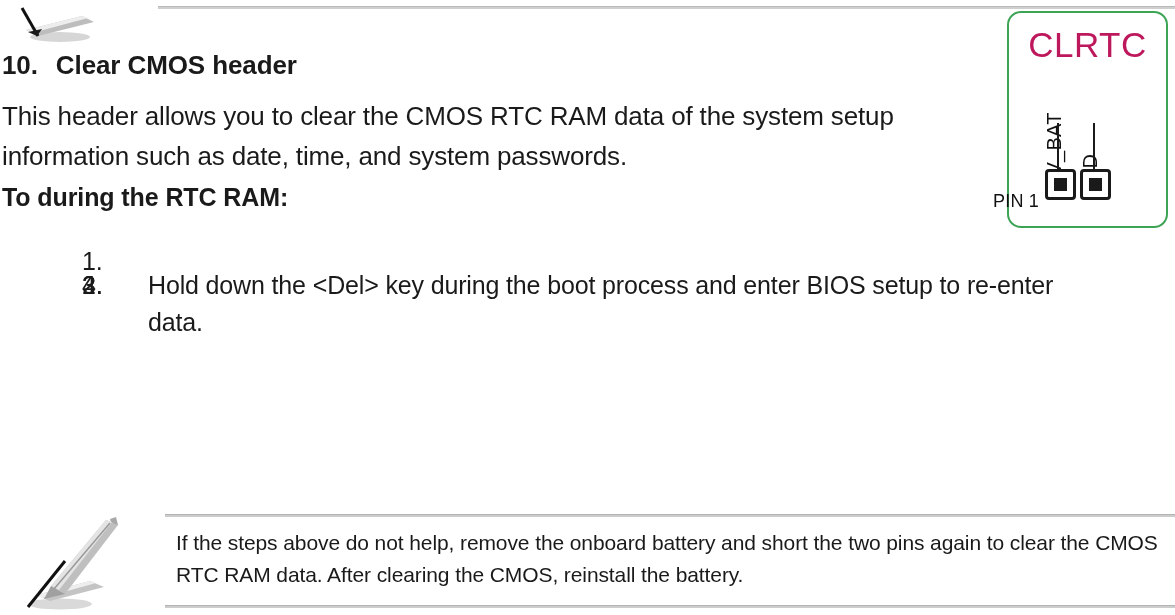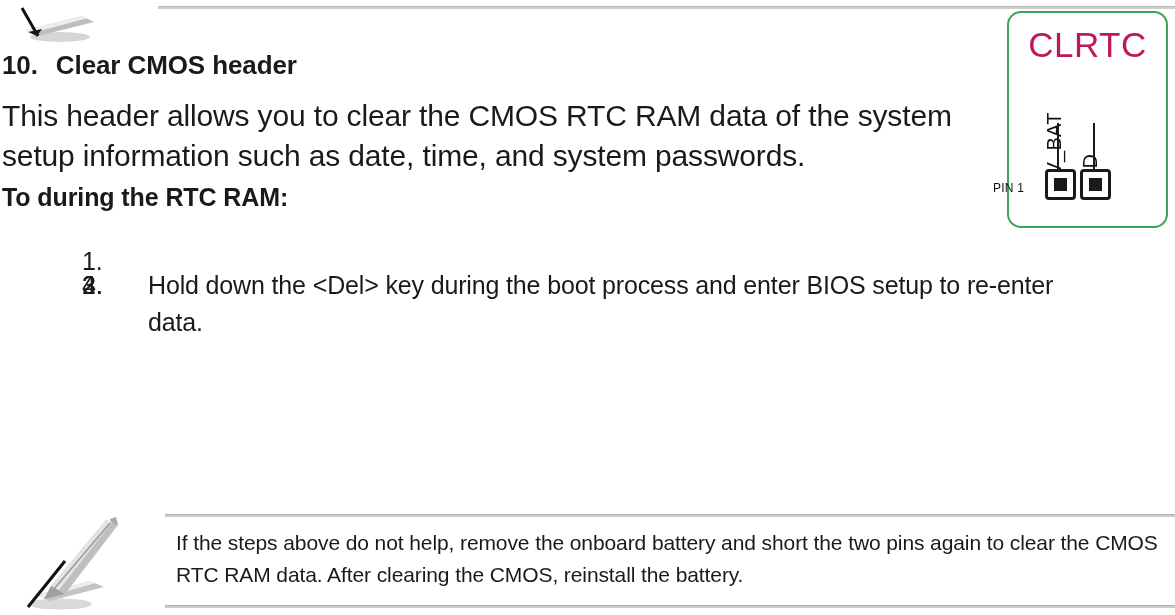--- a/index.html
+++ b/index.html
@@ -47,21 +47,21 @@
     letter-spacing: -0.1px;
     white-space: nowrap;
   }
   .heading .num { margin-right: 18px; }
 
   .para {
     position: absolute;
     left: 2px;
     top: 96px;
     width: 990px;
-    font-size: 30px;
+    font-size: 26px;
     line-height: 40px;
     letter-spacing: -0.15px;
   }
 
   .subheading {
     position: absolute;
     left: 2px;
     top: 183px;
     font-size: 25px;
     font-weight: bold;
@@ -193,22 +193,22 @@
   }
   .pin-cell + .pin-cell { margin-left: 4px; }
   .pin-dot {
     width: 13px;
     height: 13px;
     background: #1a1a1a;
   }
   .pin1-label {
     position: absolute;
     left: -16px;
-    top: 168px;
-    font-size: 12px;
+    top: 178px;
+    font-size: 18px;
     color: #111;
     letter-spacing: 0.2px;
   }
 </style>
 </head>
 <body>
 
 <div class="top-rule"></div>
 
 <div class="pencil-top">

